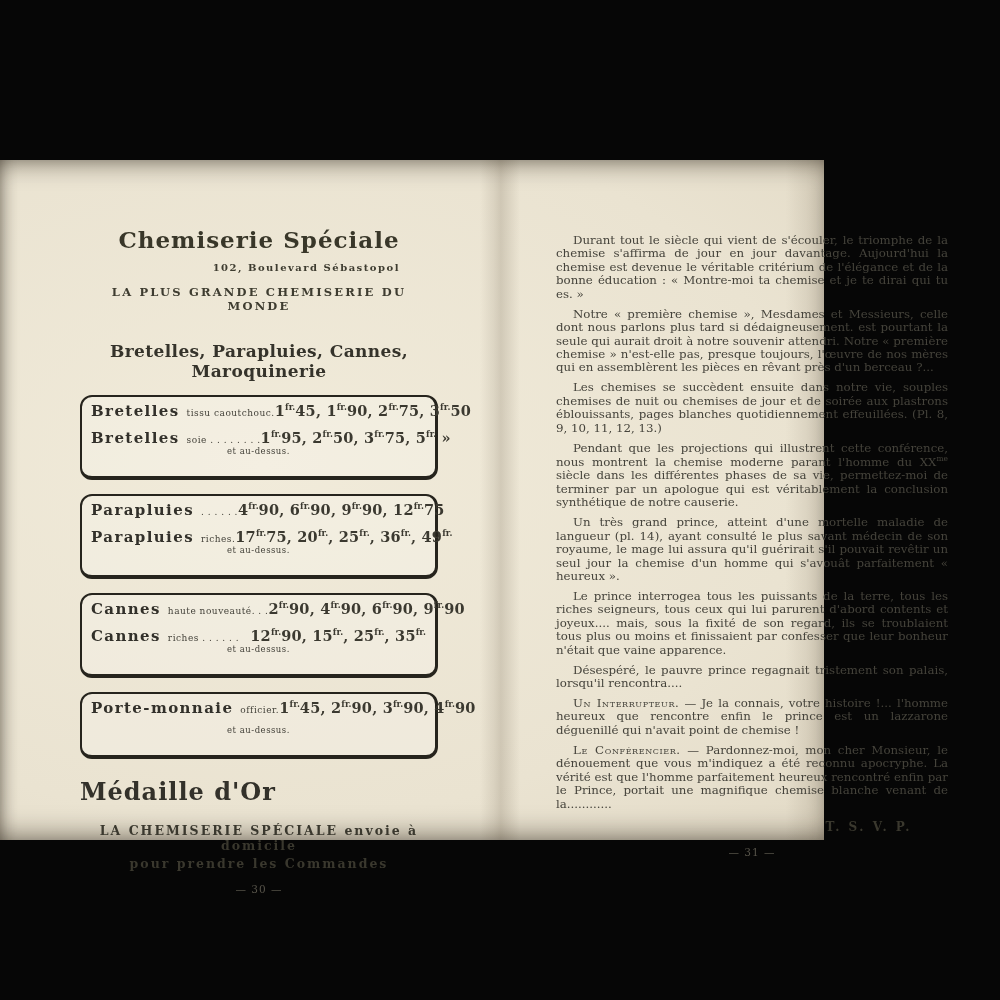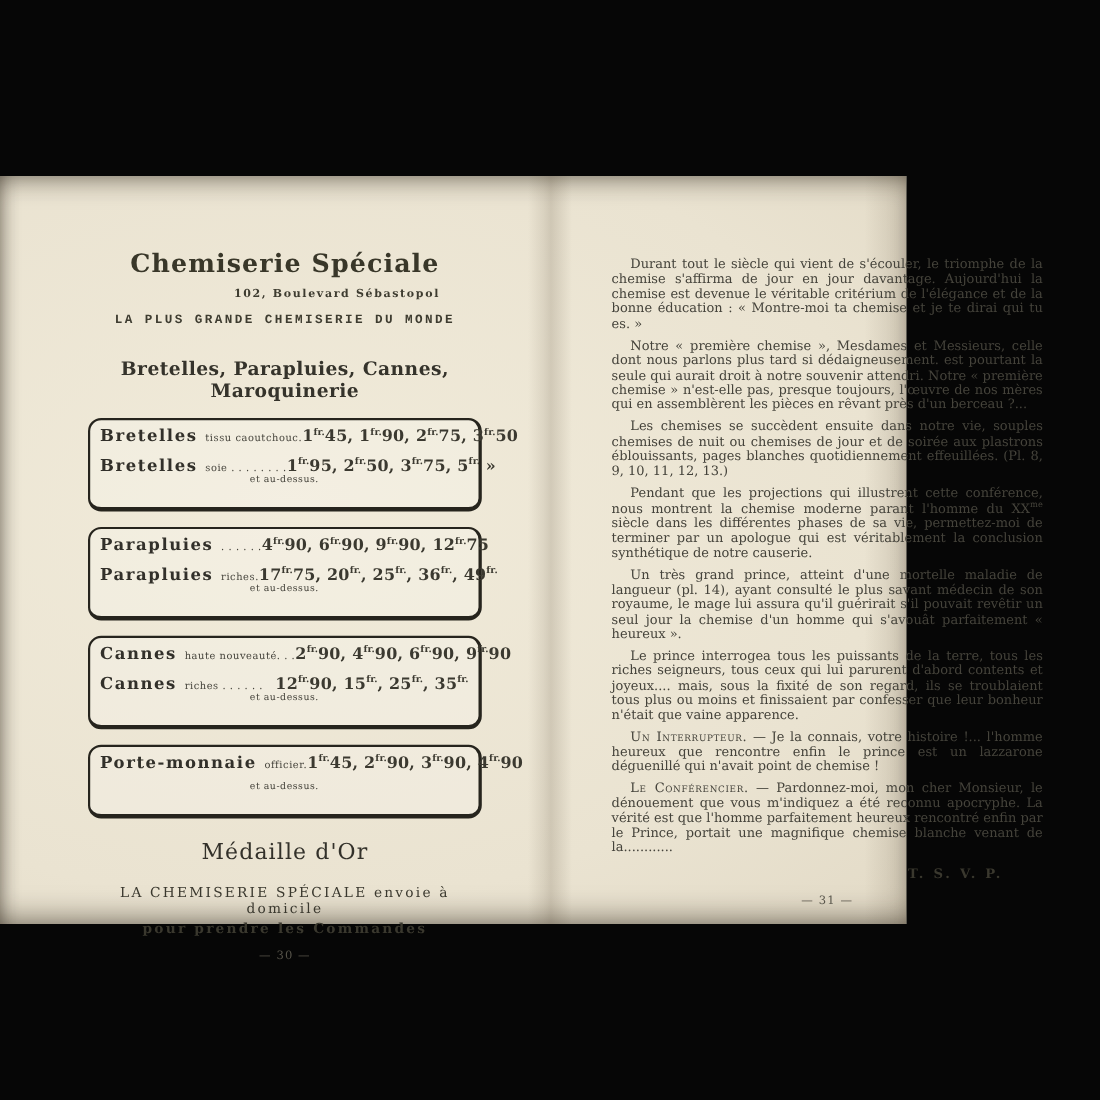--- a/index.html
+++ b/index.html
@@ -34,42 +34,42 @@
     pointer-events:none;
   }
 
   .page{position:absolute;top:0;height:100%;box-sizing:border-box;}
   .page-left{left:0;width:500px;padding:66px 62px 0 80px;}
   .page-right{left:500px;width:500px;padding:74px 52px 0 56px;}
 
   
   .ad-title{font-size:23px;font-weight:bold;letter-spacing:1px;text-align:center;color:#393729;margin:0;}
   .ad-address{font-size:10px;font-weight:bold;letter-spacing:1.5px;text-align:right;padding-right:38px;margin-top:9px;color:#3e3c30;}
-  .ad-subtitle{font-size:11.5px;font-weight:bold;letter-spacing:2.2px;text-align:center;margin-top:12px;color:#3e3c30;font-family:Liberation Mono, monospace;}
+  .ad-subtitle{font-size:11.5px;font-weight:bold;letter-spacing:2.2px;text-align:center;margin-top:12px;color:#3e3c30;}
   .ad-categories{font-size:17px;font-weight:bold;letter-spacing:.4px;text-align:center;margin:12px -12px 0;color:#35332b;}
 
   .price-box{
     border:2px solid #26241d;border-right-width:3px;border-bottom-width:4px;border-radius:12px;
     padding:5px 9px 20px;margin-top:14px;
     background:rgba(255,255,255,.22);
   }
   .price-row{display:flex;align-items:baseline;white-space:nowrap;}
   .product{font-size:15px;font-weight:bold;letter-spacing:1.4px;color:#32302a;}
   .qualifier{font-size:9px;margin-left:7px;letter-spacing:.5px;}
   .prices{margin-left:auto;font-size:14.5px;letter-spacing:.2px;color:#3b3930;font-weight:bold;}
   .prices sup{font-size:8.5px;letter-spacing:0;}
   .note{font-size:8.5px;text-align:center;margin-top:-1px;letter-spacing:.5px;}
 
   .wavy{height:6px;overflow:hidden;}
   .row-wavy{width:97%;margin:2px auto 1px;}
   .squig-sub{width:92px;margin:10px auto 0;}
   .squig-medal{width:160px;margin:1px auto 0;}
 
-  .medal{font-size:20px;font-weight:normal;letter-spacing:1px;text-align:center;margin-top:18px;color:#33312a;}
-  .footer1{font-size:12.5px;font-weight:normal;letter-spacing:2px;text-align:center;margin-top:10px;color:#3a382e;}
+  .medal{font-size:24px;font-weight:bold;letter-spacing:1px;margin-top:18px;color:#33312a;}
+  .footer1{font-size:12.5px;font-weight:bold;letter-spacing:2px;text-align:center;margin-top:10px;color:#3a382e;}
   .footer2{font-size:12.5px;font-weight:bold;letter-spacing:2px;text-align:center;margin-top:3px;color:#3a382e;}
   .pagenum{font-size:10.5px;text-align:center;margin-top:12px;letter-spacing:1px;color:#57544a;}
 
   
   .para{font-size:11.8px;line-height:1.14;text-align:justify;text-indent:17px;margin:0 0 6.5px;color:#45433b;}
   .para .sc{font-variant:small-caps;letter-spacing:.6px;}
   .para sup{font-size:7.5px;}
   .tsvp{font-size:12px;font-weight:bold;letter-spacing:2.5px;text-align:right;padding-right:36px;margin-top:9px;color:#3a382e;}
 </style>
 </head>
@@ -149,20 +149,21 @@
     </section>
 
     <section class="page page-right">
       <div id="paragraphs">
           <p class="para">Durant tout le siècle qui vient de s'écouler, le triomphe de la chemise s'affirma de jour en jour davantage. Aujourd'hui la chemise est devenue le véritable critérium de l'élégance et de la bonne éducation : « Montre-moi ta chemise et je te dirai qui tu es. »</p>
           <p class="para">Notre « première chemise », Mesdames et Messieurs, celle dont nous parlons plus tard si dédaigneusement. est pourtant la seule qui aurait droit à notre souvenir attendri. Notre « première chemise » n'est-elle pas, presque toujours, l'œuvre de nos mères qui en assemblèrent les pièces en rêvant près d'un berceau ?...</p>
           <p class="para">Les chemises se succèdent ensuite dans notre vie, souples chemises de nuit ou chemises de jour et de soirée aux plastrons éblouissants, pages blanches quotidiennement effeuillées. (Pl. 8, 9, 10, 11, 12, 13.)</p>
           <p class="para">Pendant que les projections qui illustrent cette conférence, nous montrent la chemise moderne parant l'homme du XX<sup>me</sup> siècle dans les différentes phases de sa vie, permettez-moi de terminer par un apologue qui est véritablement la conclusion synthétique de notre causerie.</p>
           <p class="para">Un très grand prince, atteint d'une mortelle maladie de langueur (pl. 14), ayant consulté le plus savant médecin de son royaume, le mage lui assura qu'il guérirait s'il pouvait revêtir un seul jour la chemise d'un homme qui s'avouât parfaitement « heureux ».</p>
           <p class="para">Le prince interrogea tous les puissants de la terre, tous les riches seigneurs, tous ceux qui lui parurent d'abord contents et joyeux.... mais, sous la fixité de son regard, ils se troublaient tous plus ou moins et finissaient par confesser que leur bonheur n'était que vaine apparence.</p>
+          <p class="para">Désespéré, le pauvre prince regagnait tristement son palais, lorsqu'il rencontra....</p>
           <p class="para"><span class="sc">Un Interrupteur.</span> — Je la connais, votre histoire !... l'homme heureux que rencontre enfin le prince est un lazzarone déguenillé qui n'avait point de chemise !</p>
           <p class="para"><span class="sc">Le Conférencier.</span> — Pardonnez-moi, mon cher Monsieur, le dénouement que vous m'indiquez a été reconnu apocryphe. La vérité est que l'homme parfaitement heureux rencontré enfin par le Prince, portait une magnifique chemise blanche venant de la............</p>
         </div>
       <div class="tsvp">T. S. V. P.</div>
       <div class="pagenum">— 31 —</div>
     </section>
   </div>
 </div>
 
 </body></html>

